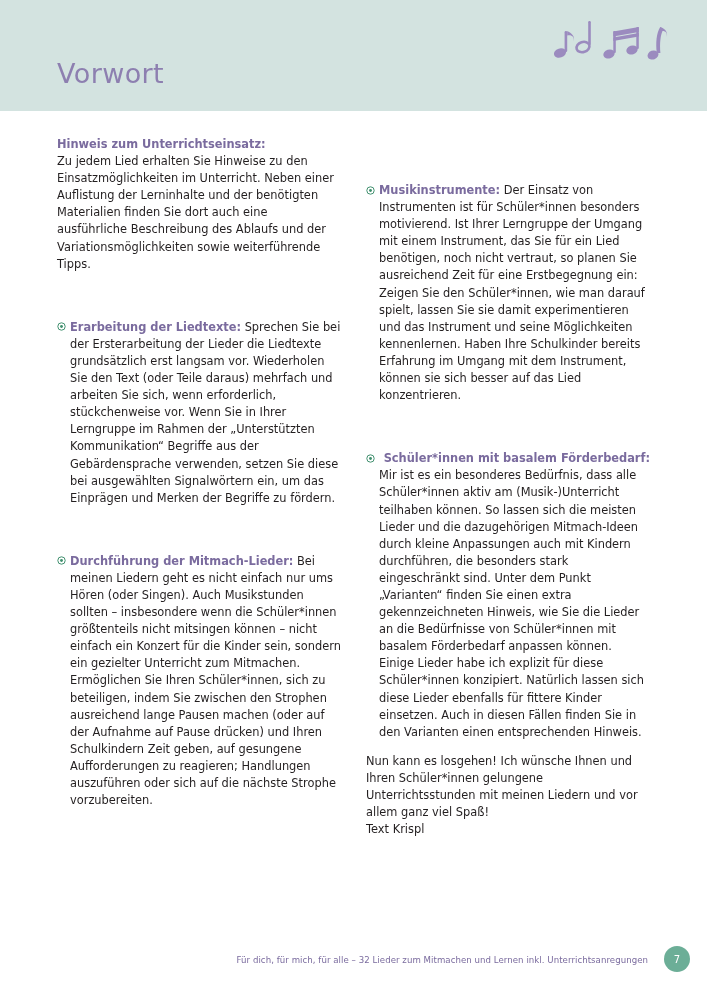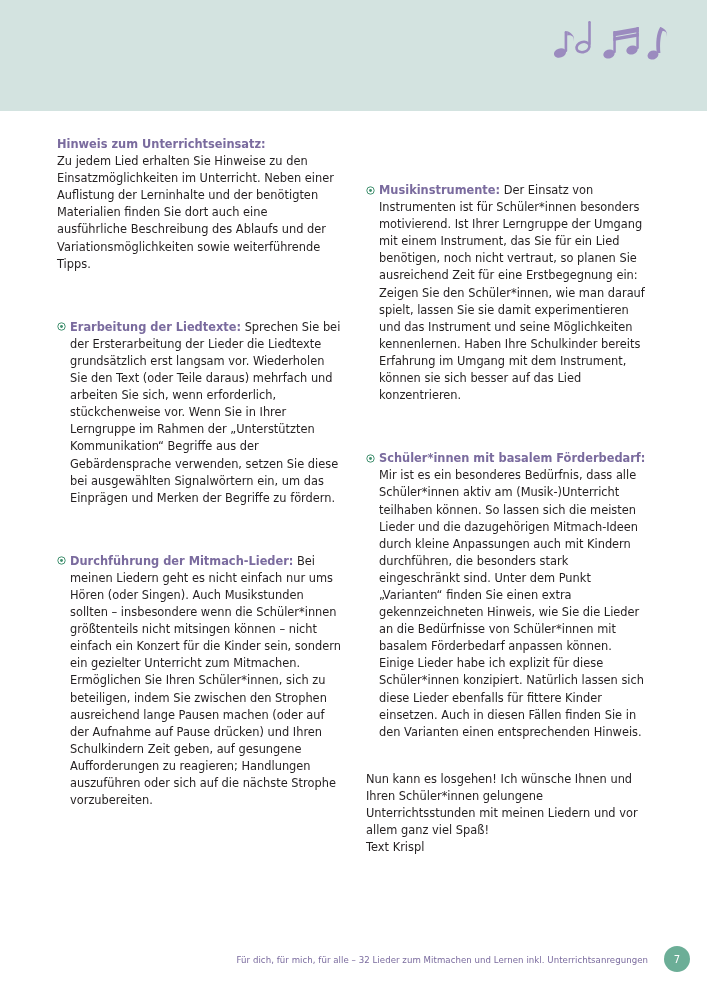--- a/index.html
+++ b/index.html
@@ -93,22 +93,23 @@
   }
   .bullet-icon svg { display: block; }
   .bullet-head {
     color: #7a6b9e;
     font-weight: bold;
   }
   .bullet-head-block {
     color: #7a6b9e;
     font-weight: bold;
     display: block;
-  }
-  .spacer-para { margin-top: 30px; }
+    text-align: right;
+  }
+  .spacer-para { margin-top: 12px; }
   .signature { margin-top: 13px; }
 
   
   .footer {
     position: absolute;
     left: 0;
     bottom: 0;
     width: 707px;
     height: 58px;
   }
@@ -134,20 +135,21 @@
     font-size: 10px;
     display: flex;
     align-items: center;
     justify-content: center;
   }
 </style>
 </head>
 <body>
 
 <div class="header-band">
+  <div class="page-title">Vorwort</div>
   <div class="music-notes">
     <svg viewBox="0 0 120 52" width="120" height="52" aria-hidden="true">
       <g fill="#9b8bbf">
 
         <ellipse cx="8" cy="40" rx="6.2" ry="4.6" transform="rotate(-18 8 40)"></ellipse>
         <rect x="12.6" y="18" width="2.6" height="21" rx="1.2"></rect>
         <path d="M15.2 18 C 20.5 20.5, 23 24, 21.8 28.5 C 22.6 23.5, 19.5 21.5, 15.2 22.5 Z"></path>
 
         <ellipse cx="31" cy="34" rx="6.6" ry="5" transform="rotate(-18 31 34)" fill="none" stroke="#9b8bbf" stroke-width="2.6"></ellipse>
         <rect x="36.2" y="8" width="2.6" height="24" rx="1.2"></rect>

